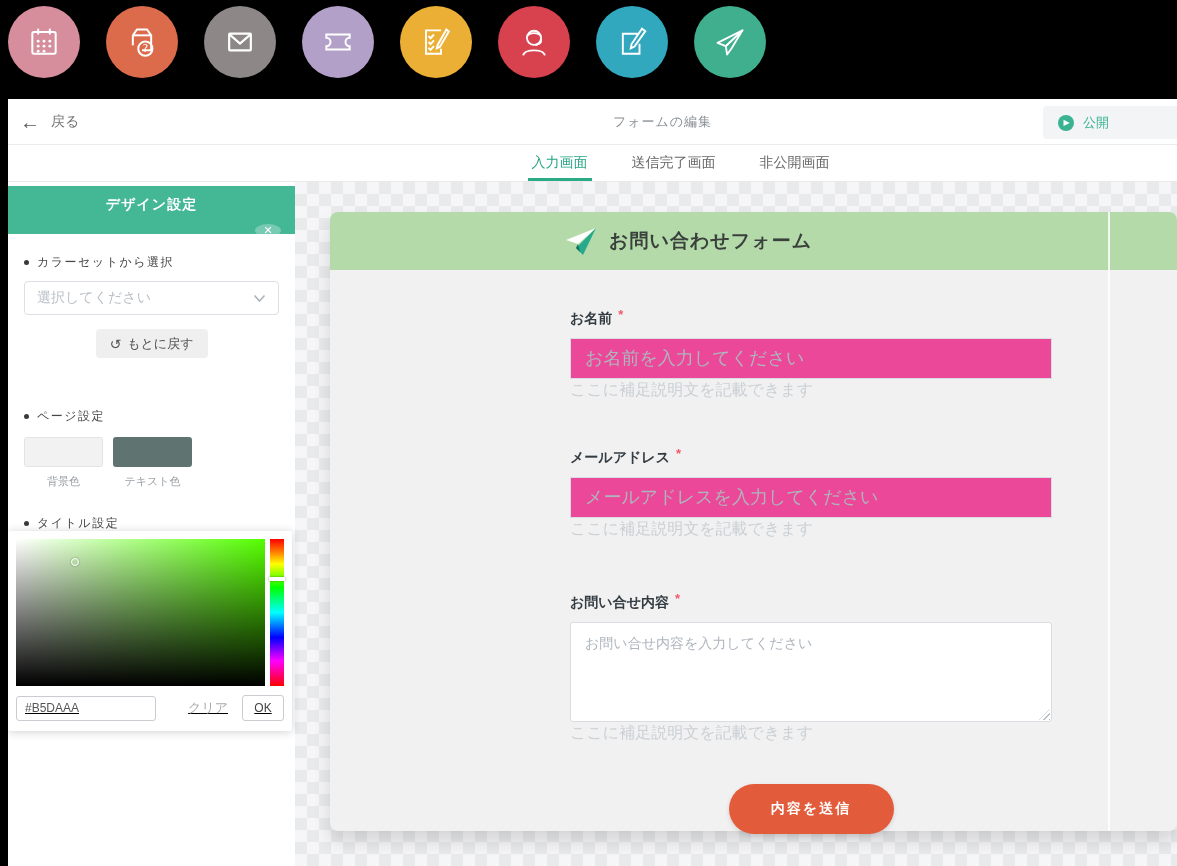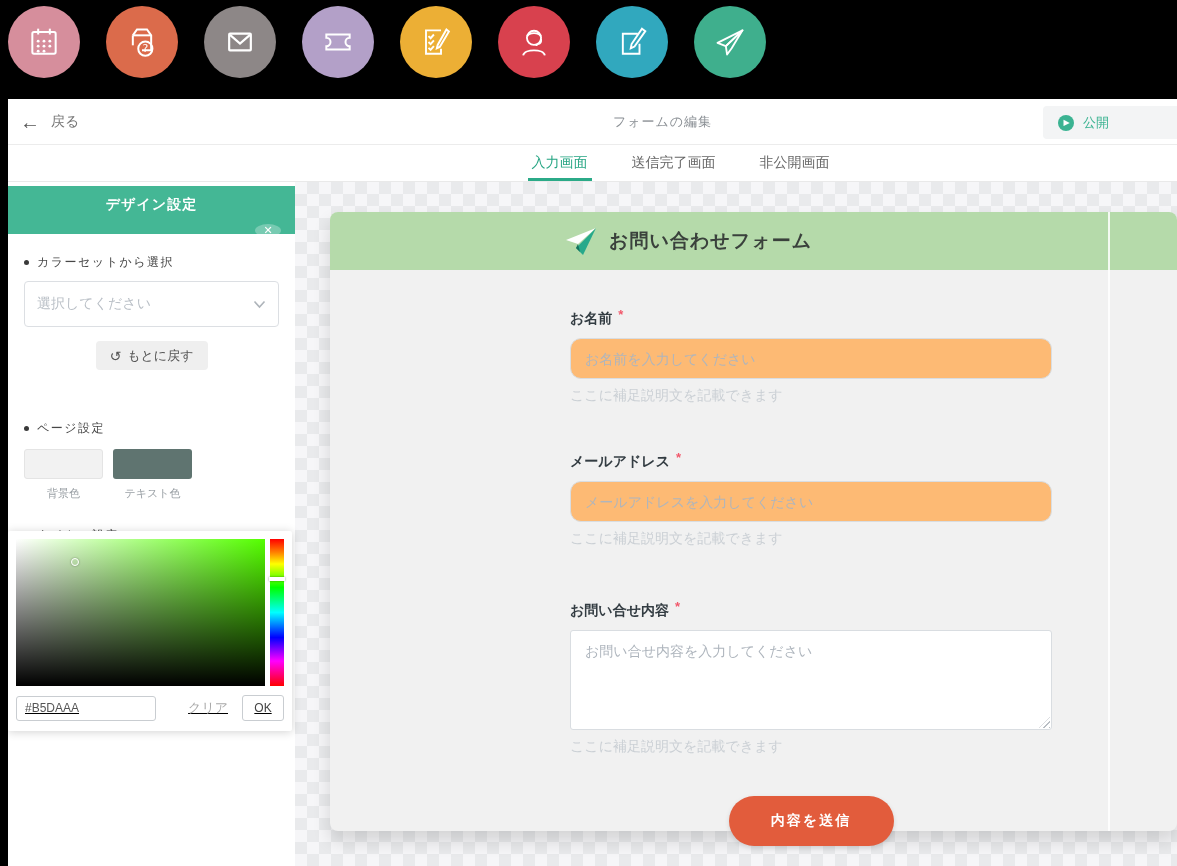--- a/index.html
+++ b/index.html
@@ -35,21 +35,21 @@
 
   .content { flex:1; display:flex; min-height:0; }
 
   
   .sidebar { width:287px; background:#fff; flex-shrink:0; position:relative; }
   .side-header { margin-top:4px; height:48px; background:#44B795; color:#fff; display:flex; align-items:center; gap:10px; padding:0 14px; }
   .side-header-title { font-size:14px; font-weight:bold; letter-spacing:1px; }
   .side-close { margin-left:auto; width:26px; height:26px; border-radius:50%; background:rgba(255,255,255,.28); display:flex; align-items:center; justify-content:center; font-size:11px; color:#fff; cursor:pointer; }
   .section-label { margin:18px 0 10px 16px; font-size:12px; color:#474747; letter-spacing:1.5px; display:flex; align-items:center; gap:8px; }
   .section-label::before { content:""; width:5px; height:5px; border-radius:50%; background:#3a3a3a; flex-shrink:0; }
-  .select { margin:0 16px; height:46px; border:1px solid #DCDFE3; border-radius:4px; display:flex; align-items:center; padding:0 12px; cursor:pointer; }
+  .select { margin:0 16px; height:34px; border:1px solid #DCDFE3; border-radius:4px; display:flex; align-items:center; padding:0 12px; cursor:pointer; }
   .select-value { font-size:14px; color:#B9BFC6; }
   .select-chevron { margin-left:auto; display:flex; }
   .reset-btn { margin:14px auto 0; width:112px; height:29px; background:#EFEFEF; border:none; border-radius:4px; font-size:13px; color:#555; display:flex; align-items:center; justify-content:center; gap:6px; cursor:pointer; font-family:inherit; }
   .reset-icon { font-size:14px; color:#555; }
   .mt-lg { margin-top:50px; }
   .mt-md { margin-top:26px; }
   .swatch-row { display:flex; gap:10px; margin:12px 0 0 16px; }
   .swatch-cell { width:79px; text-align:center; }
   .swatch { width:79px; height:30px; border-radius:3px; cursor:pointer; }
   .swatch.bordered { border:1px solid #E4E4E4; }
@@ -74,28 +74,28 @@
     background: conic-gradient(#E9EAEC 90deg, #F6F6F8 90deg 180deg, #E9EAEC 180deg 270deg, #F6F6F8 270deg);
     background-size:24px 24px; }
   .card { position:absolute; left:35px; top:30px; width:calc(100% - 35px); height:619px; background:#F1F1F1; border-radius:8px; box-shadow:0 10px 18px rgba(0,0,0,.14); }
   .card-seam { position:absolute; left:778px; top:0; bottom:0; width:2px; background:rgba(255,255,255,.85); z-index:3; }
   .card-header { height:58px; background:#B5DAAA; border-radius:8px 8px 0 0; display:flex; align-items:center; padding-left:234px; gap:11px; }
   .card-title { font-size:19px; font-weight:bold; color:#3A413C; letter-spacing:1px; }
   .form-col { margin-left:240px; width:482px; }
   .field-label-row { display:flex; align-items:flex-start; gap:6px; }
   .field-label { font-size:14px; font-weight:bold; color:#333C42; }
   .req { font-size:13px; color:#F2586B; font-weight:bold; position:relative; top:-3px; }
-  .text-input { margin-top:10px; width:100%; height:41px; background:#fdba74; border:1px solid #D9DDE1; border-radius:11px; padding:0 14px; font-size:14px; color:#333; font-family:inherit; }
+  .text-input { margin-top:10px; width:100%; height:41px; background:#ec4899; border:1px solid #D9DDE1; border-radius:0; padding:0 14px; font-size:18px; color:#333; font-family:inherit; }
   .text-input::placeholder, .area-input::placeholder { color:#AEB5BD; }
   .area-wrap { position:relative; margin-top:10px; }
   .area-input { display:block; width:100%; height:100px; background:#fff; border:1px solid #D9DDE1; border-radius:3px; padding:12px 14px; font-size:14px; color:#333; font-family:inherit; resize:none; }
   .resize-grip { position:absolute; right:2px; bottom:2px; width:11px; height:11px; pointer-events:none;
     background: repeating-linear-gradient(135deg, transparent 0 2.5px, #B9BEC4 2.5px 4px);
     clip-path: polygon(100% 0, 0 100%, 100% 100%); }
-  .helper { margin-top:8px; font-size:14px; color:#CBD0D5; }
+  .helper { margin-top:1px; font-size:16px; color:#CBD0D5; }
   .fb1 { margin-top:40px; } .fb2 { margin-top:48px; } .fb3 { margin-top:54px; }
   .submit-row { display:flex; justify-content:center; margin-top:40px; }
   .submit-btn { width:165px; height:50px; border:none; border-radius:26px; background:#E25C3C; color:#fff; font-size:14px; font-weight:bold; letter-spacing:2px; cursor:pointer; box-shadow:0 2px 5px rgba(0,0,0,.12); font-family:inherit; }
 </style>
 </head>
 <body>
 
 <div class="icon-row">
   <div class="app-icon" style="background: rgb(214, 142, 156);">
     <svg width="40" height="40" viewBox="0 0 48 48" fill="none" stroke="#fff" stroke-width="2.4">

